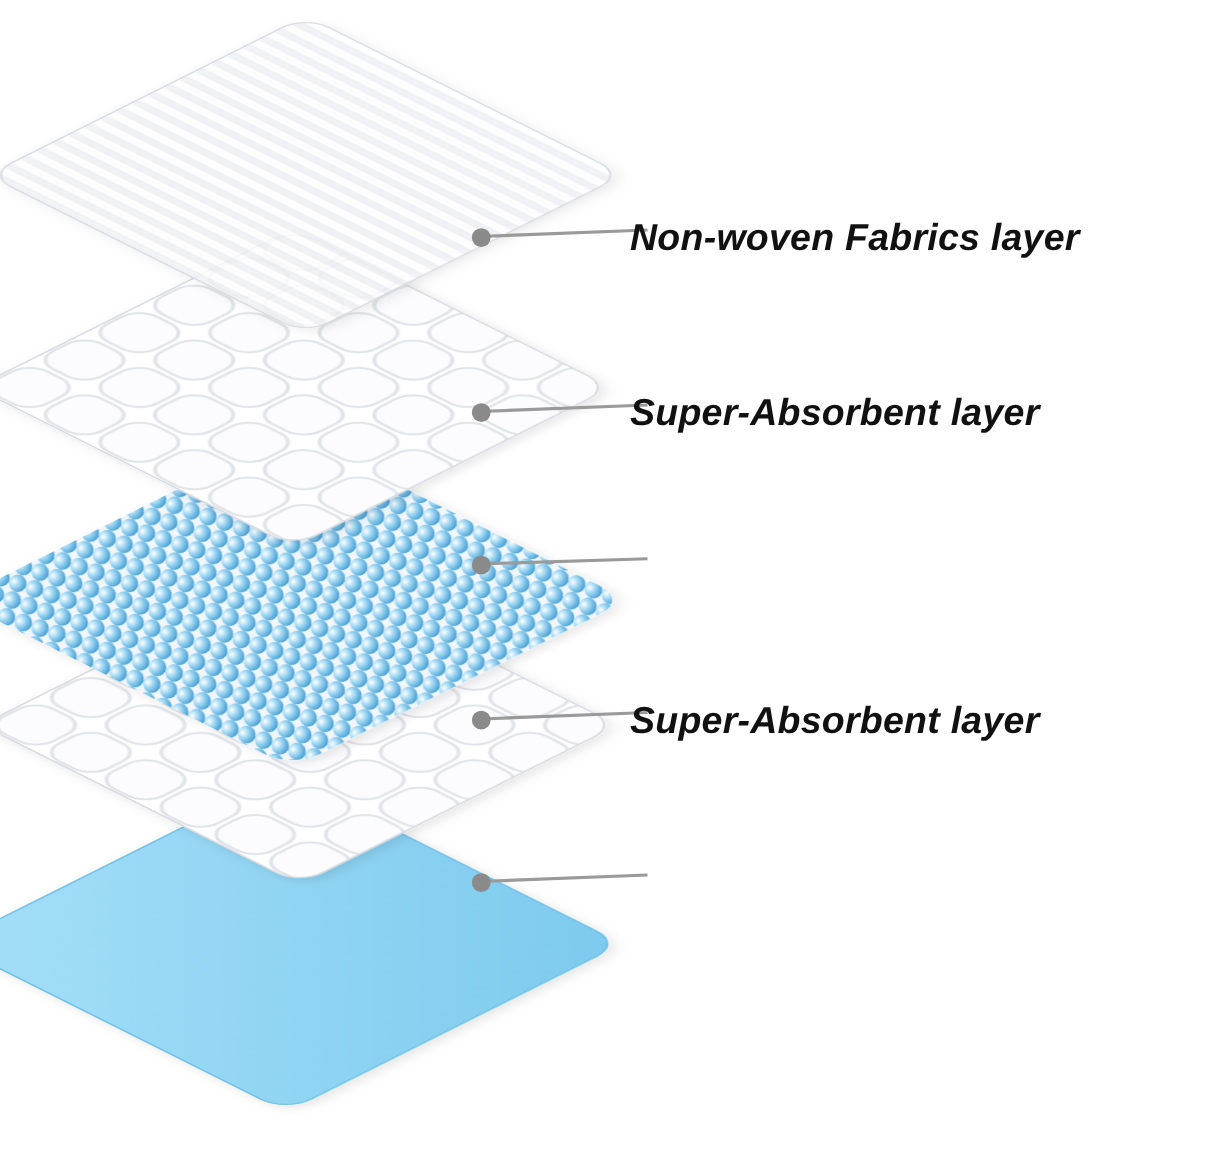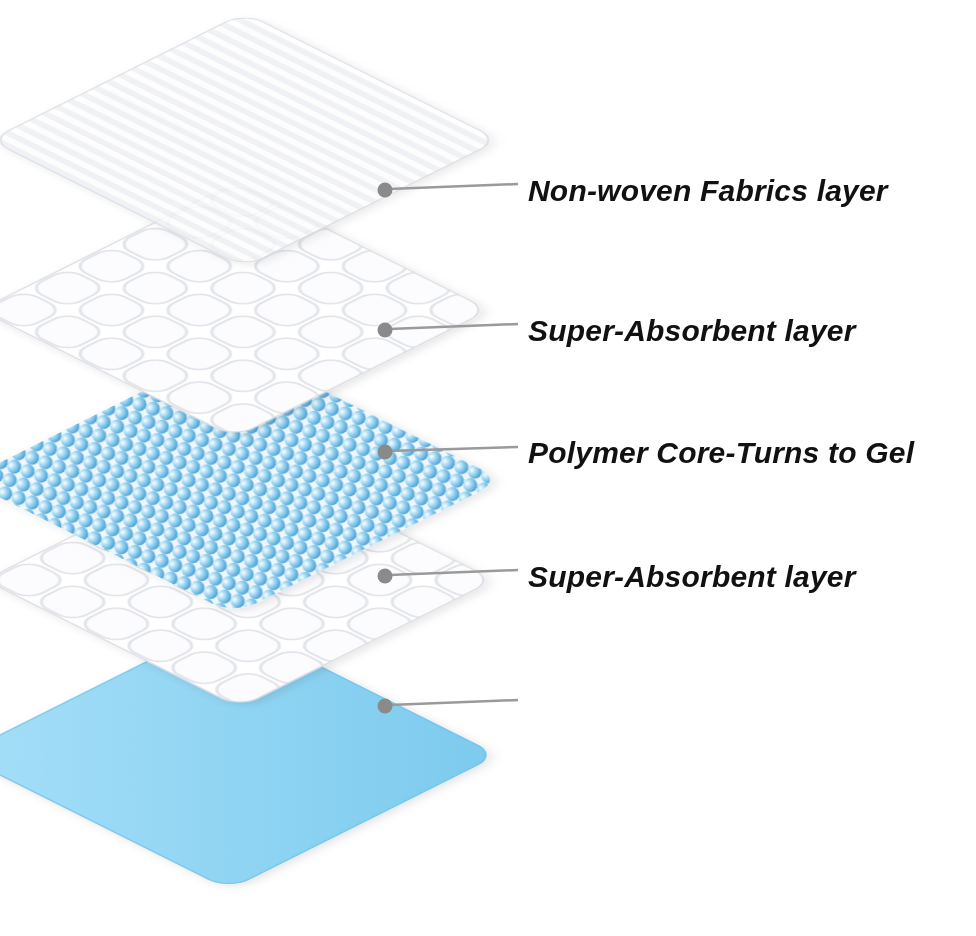--- a/index.html
+++ b/index.html
@@ -1,21 +1,21 @@
 <!DOCTYPE html>
 <html><head>
 <meta charset="utf-8">
 <style>
   * { margin:0; padding:0; box-sizing:border-box; }
   html,body { width:976px; height:936px; background:#ffffff;
               font-family:"Liberation Sans", sans-serif; overflow:hidden; }
   .stage { position:relative; width:976px; height:936px; background:#ffffff; }
   .stage svg { position:absolute; left:0; top:0; }
   .layer-label {
-    position:absolute; left:528px;
+    position:absolute; left:504px;
     font-size:30px; font-weight:bold; font-style:italic;
     color:#111111; line-height:40px; letter-spacing:0.2px; white-space:nowrap;
   }
 </style>
 </head>
 <body>
 
 <div class="stage">
 
   <svg width="976" height="936" viewBox="0 0 976 936">
@@ -93,22 +93,19 @@
   </svg>
 
   <div class="layer-label" style="top:171px">
     <span>Non-woven Fabrics layer</span>
   </div>
 
   <div class="layer-label" style="top:311px">
     <span>Super-Absorbent layer</span>
   </div>
 
-  <div class="layer-label" style="top:433px">
-    <span>Polymer Core-Turns to Gel</span>
-  </div>
 
   <div class="layer-label" style="top:557px">
     <span>Super-Absorbent layer</span>
   </div>
 
 
 </div>
 
 </body></html>

